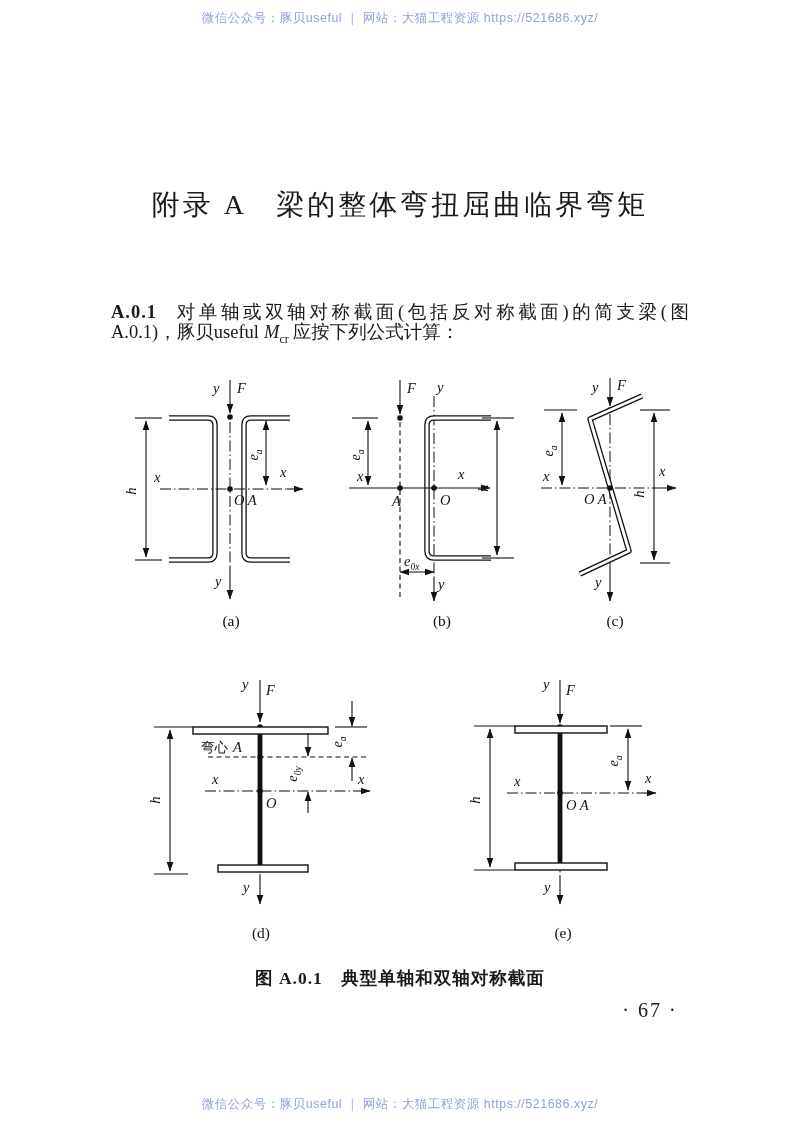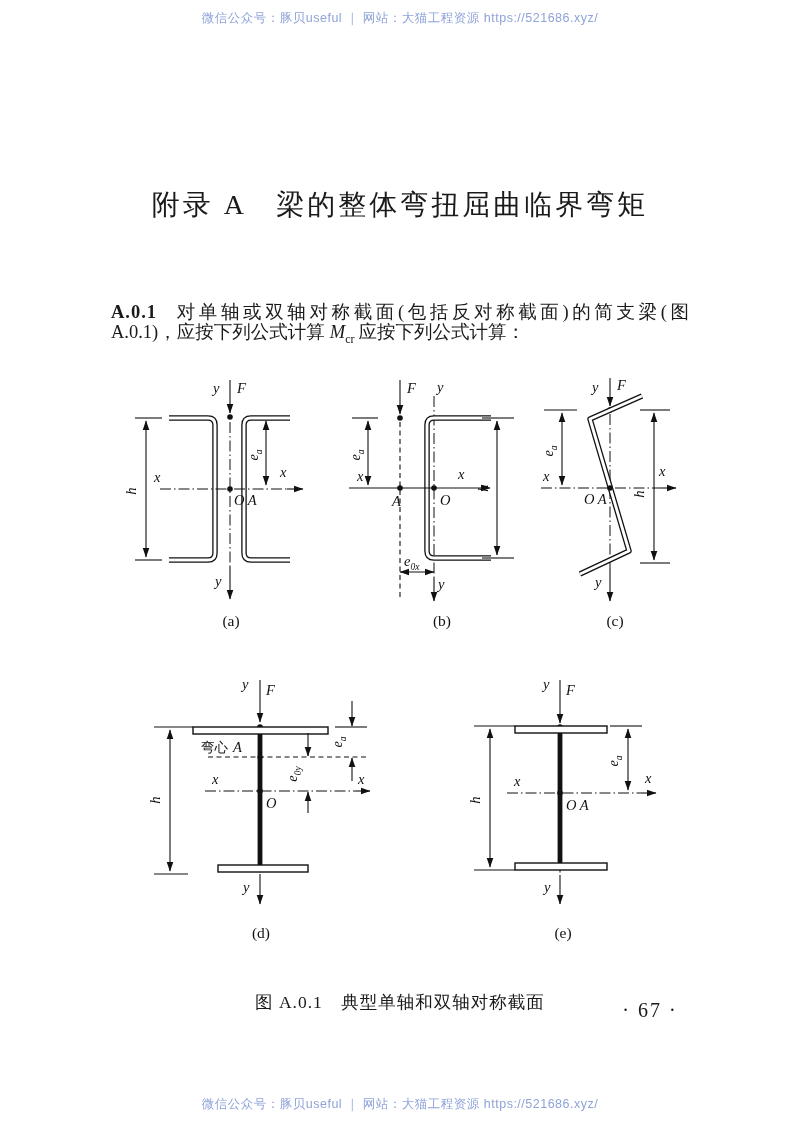--- a/index.html
+++ b/index.html
@@ -25,21 +25,21 @@
   }
   .para-line.justified { white-space:normal; text-align:justify; text-align-last:justify; }
   .line1 { top:283px;margin-top:14px; }
   .line2 { top:317px; }
   .clause-no { font-weight:bold; margin-right:16px; letter-spacing:1px; }
   .msym { font-style:italic; margin-left:5px; }
   .msub { font-size:12px; }
   .mpost { margin-left:4px; }
   .fig-caption {
     position:absolute; top:966px; left:0; width:100%;
-    text-align:center; font-weight:normal; font-size:17.5px; letter-spacing:1px;margin-top:24px;
+    text-align:center; font-weight:bold; font-size:17.5px; letter-spacing:1px;
   }
   .page-no {
     position:absolute; top:999px; left:604px; width:92px;
     text-align:center; font-size:20px; letter-spacing:2px;
   }
   .panel { position:absolute; }
   .panel-a { left:120px; top:372px; }
   .panel-b { left:330px; top:372px; }
   .panel-c { left:520px; top:372px; }
   .panel-d { left:130px; top:670px; }
@@ -65,21 +65,21 @@
 <div class="page">
 
   <div class="watermark wm-top" style="color: rgb(143, 163, 217);">微信公众号：豚贝useful ｜ 网站：大猫工程资源 https://521686.xyz/</div>
 
   <div class="doc-title">附录 A　梁的整体弯扭屈曲临界弯矩</div>
 
   <div class="para-line line1 justified">
     <span class="clause-no">A.0.1</span><span>对单轴或双轴对称截面(包括反对称截面)的简支梁(图</span>
   </div>
   <div class="para-line line2">
-    <span>A.0.1)，应按下列公式计算</span><span class="msym">M</span><sub class="msub">cr</sub><span class="mpost">应按下列公式计算：</span>
+    <span>A.0.1)，豚贝useful</span><span class="msym">M</span><sub class="msub">cr</sub><span class="mpost">应按下列公式计算：</span>
   </div>
 
   <svg class="panel panel-a" width="200" height="262" viewBox="0 0 200 262">
     <defs>
       <marker id="ah-a" markerUnits="userSpaceOnUse" markerWidth="11" markerHeight="8" refX="9.5" refY="4" orient="auto-start-reverse">
         <path d="M0.5,0.7 L10,4 L0.5,7.3 Z" fill="#111"></path>
       </marker>
     </defs>
     <line class="thin" x1="110" y1="8" x2="110" y2="41" marker-end="url(#ah-a)"></line>
     <circle class="dot" cx="110" cy="45" r="2.8"></circle>

